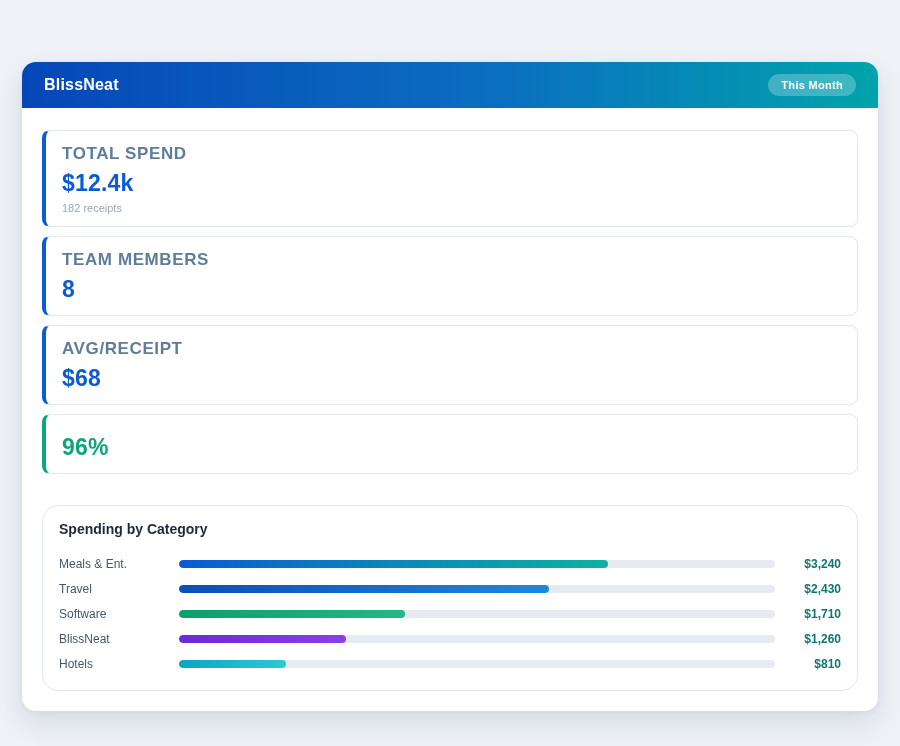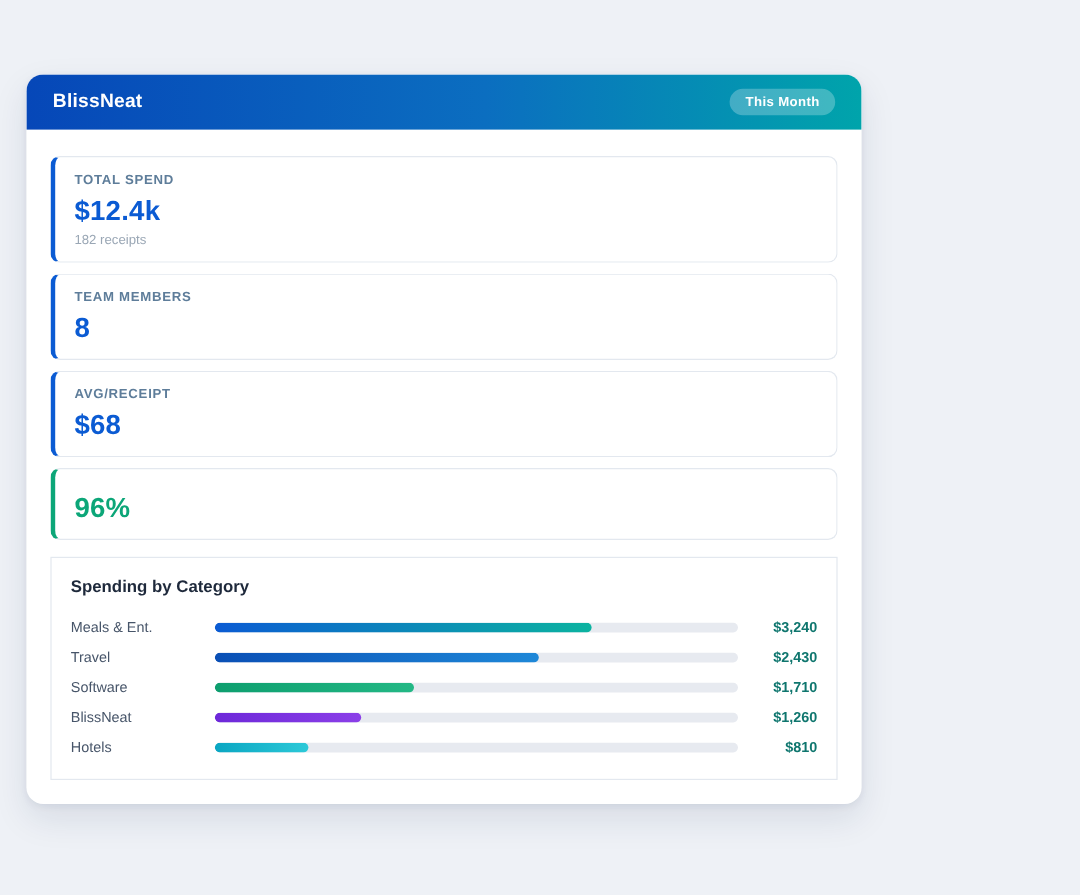--- a/index.html
+++ b/index.html
@@ -6,21 +6,21 @@
   html, body { width: 900px; height: 746px; }
   body {
     font-family: "Liberation Sans", sans-serif;
     background: #eef1f6;
     position: relative;
     overflow: hidden;
   }
   .app-card {
     position: absolute;
     left: 22px; top: 62px;
-    width: 696px;
+    width: 856px;
     background: #ffffff;
     border-radius: 14px;
     box-shadow: 0 12px 28px rgba(15, 40, 80, 0.10), 0 2px 6px rgba(15,40,80,0.06);
     overflow: hidden;
   }
   .app-header {
     height: 46px;
     background: linear-gradient(90deg, #0647b8 0%, #0b6ec0 55%, #00a4ab 100%);
     display: flex;
     align-items: center;
@@ -49,44 +49,44 @@
   }
   .stat-card {
     background: #ffffff;
     border: 1px solid #e3e8ef;
     border-left-width: 4px;
     border-radius: 8px;
     padding: 13px 16px 12px 16px;
     margin-bottom: 9px;
   }
   .stat-label {
-    font-size: 11px;
+    font-size: 17px;
     font-weight: bold;
     color: #5e7d9a;
     letter-spacing: 0.6px;
     text-transform: uppercase;
   }
   .stat-value {
     font-size: 23px;
     font-weight: bold;
     margin-top: 6px;
     letter-spacing: 0.2px;
   }
   .stat-sub {
     font-size: 11px;
     color: #9aa7b5;
     margin-top: 5px;
   }
   .stat-sub:empty { display: none; }
   .chart-card {
     background: #ffffff;
     border: 1px solid #e3e8ef;
-    border-radius: 0;
+    border-radius: 16px;
     padding: 15px 16px 14px 16px;
-    margin-top: 14px;
+    margin-top: 31px;
   }
   .chart-title {
     font-size: 14px;
     font-weight: bold;
     color: #1e293b;
     margin-bottom: 14px;
   }
   .chart-row {
     display: flex;
     align-items: center;

